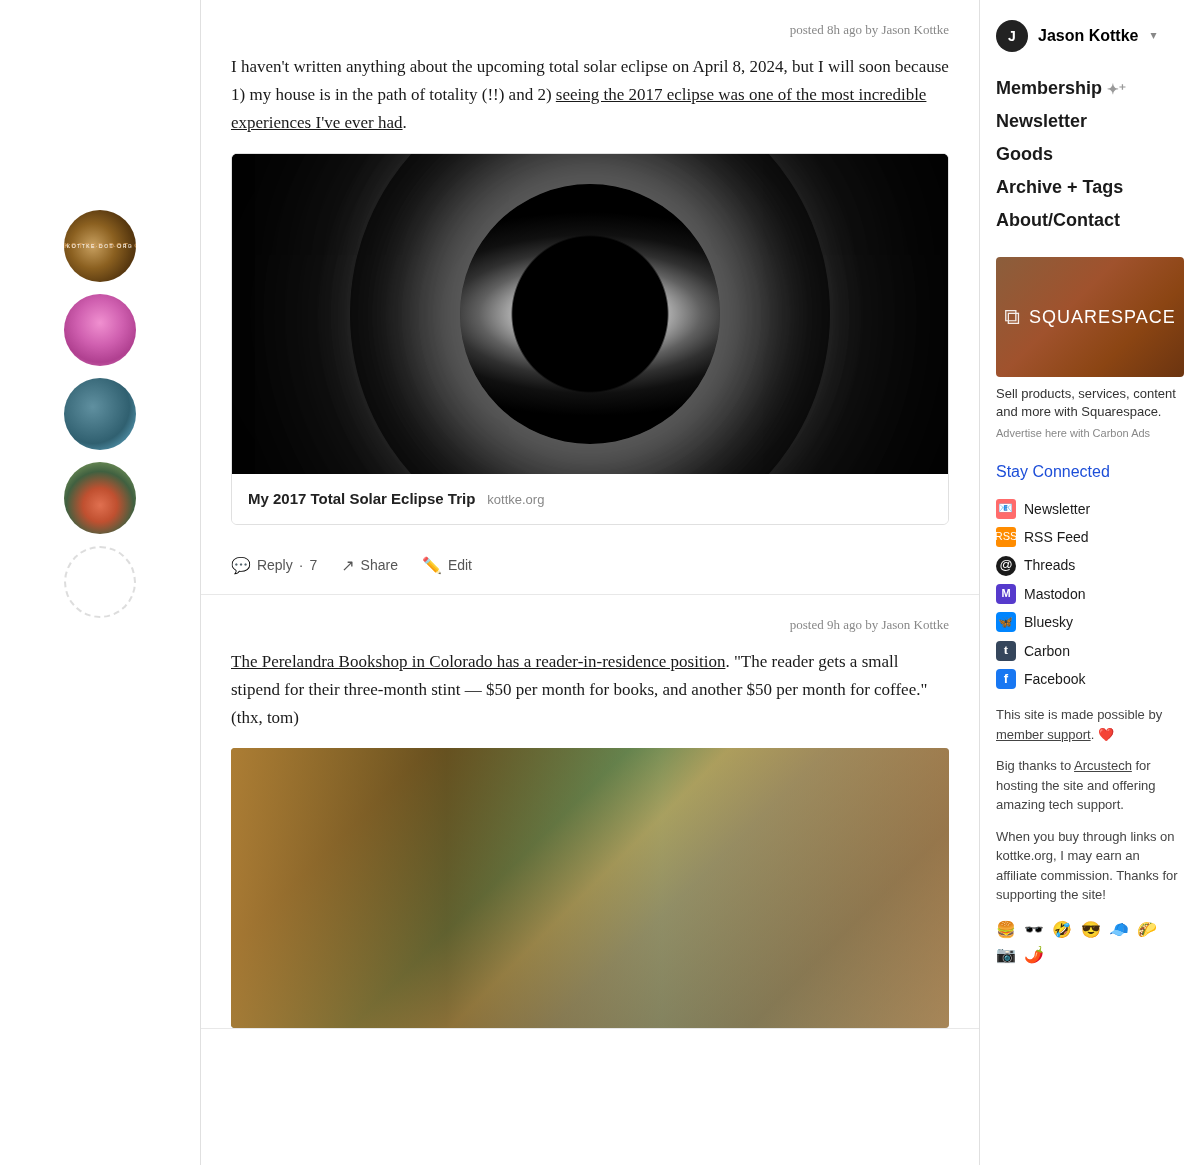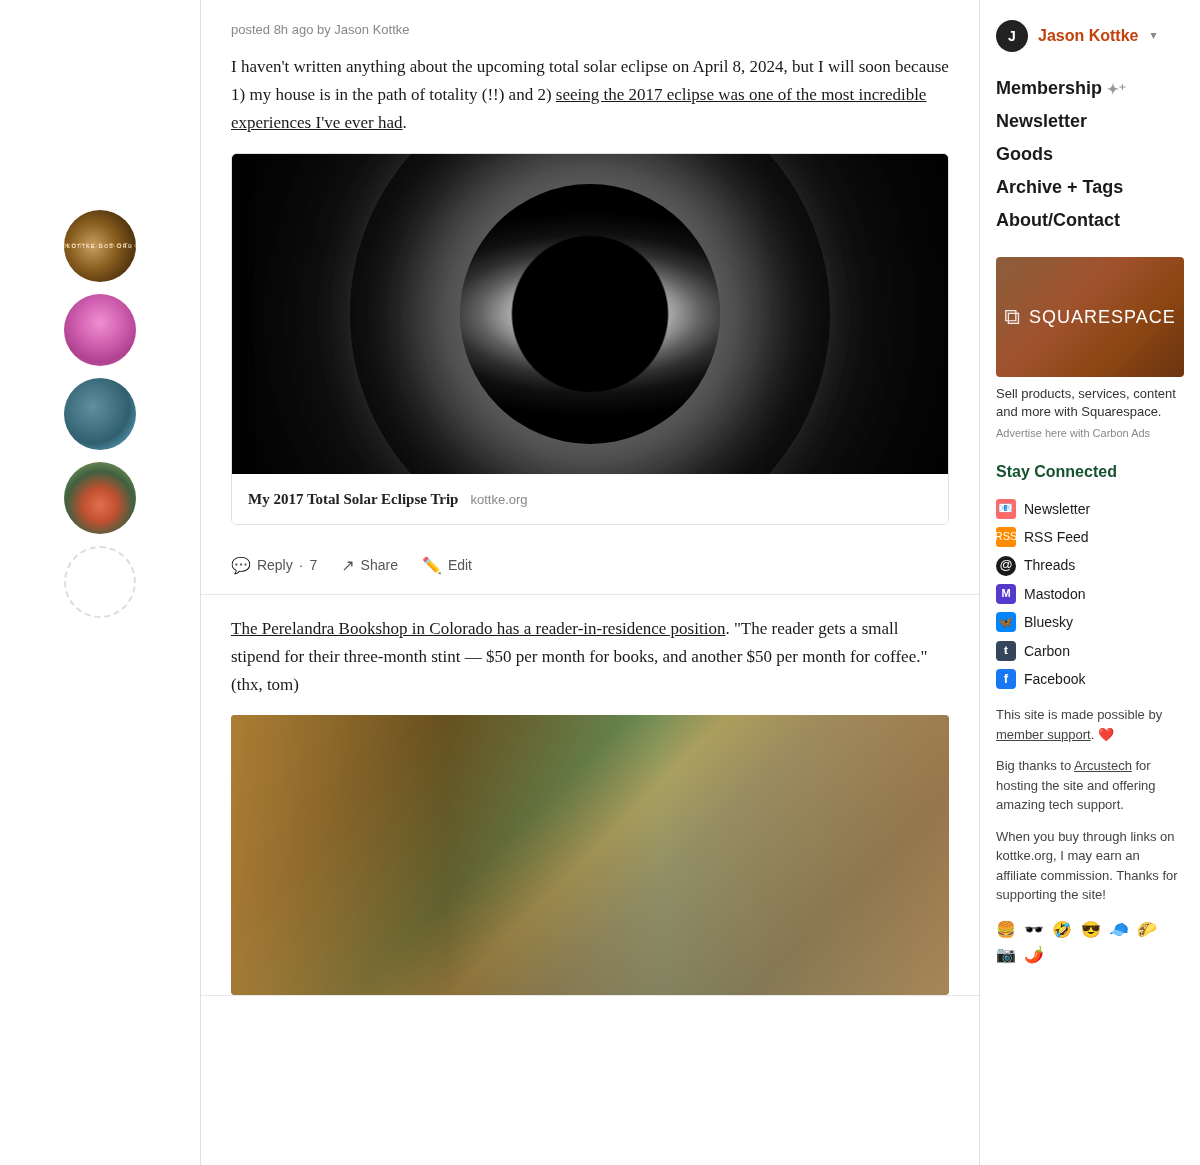--- a/index.html
+++ b/index.html
@@ -73,21 +73,22 @@
       padding: 0;
     }
     .post-container {
       padding: 20px 30px 0 30px;
       border-bottom: 1px solid #e8e8e8;
     }
     .post-meta {
       font-size: 13px;
       color: #888;
       margin-bottom: 12px;
-      font-family: Liberation Sans, sans-serif;
+      font-family: Liberation Serif, serif;
+      text-align: right;
     }
     .post-text {
       font-size: 17px;
       line-height: 1.65;
       color: #1a1a1a;
       margin-bottom: 16px;
     }
     .post-text a {
       color: #1a1a1a;
       text-decoration: underline;
@@ -205,21 +206,21 @@
       color: #fff;
       display: flex;
       align-items: center;
       justify-content: center;
       font-size: 14px;
       font-weight: bold;
     }
     .user-name {
       font-size: 16px;
       font-weight: bold;
-      color: #c2410c;
+      color: #000000;
     }
     .user-chevron {
       font-size: 12px;
       color: #888;
       margin-left: 2px;
     }
     .nav-menu {
       margin-bottom: 20px;
     }
     .nav-item {
@@ -274,22 +275,22 @@
     .ad-text a {
       color: #333;
     }
     .ad-small {
       font-size: 11px;
       color: #888;
     }
     .ad-small a { color: #888; }
     .section-title {
       font-size: 16px;
-      font-weight: bold;
-      color: #14532d;
+      font-weight: normal;
+      color: #1d4ed8;
       margin: 16px 0 10px 0;
     }
     .social-list {
       list-style: none;
     }
     .social-item {
       display: flex;
       align-items: center;
       gap: 8px;
       font-size: 14px;
@@ -367,21 +368,21 @@
       </div>
       <div class="link-preview">
         <div class="link-preview-image">
           <div class="eclipse-bg">
             <div class="eclipse-glow"></div>
             <div class="eclipse-corona"></div>
           </div>
         </div>
         <div class="link-preview-body">
           <div>
-            <span style="font-weight:bold; font-size:15px; font-family:Liberation Serif, serif;">My 2017 Total Solar Eclipse Trip</span>
+            <span style="font-weight:bold; font-size:15px; font-family:Liberation Sans, sans-serif;">My 2017 Total Solar Eclipse Trip</span>
             <span style="color:#888; font-size:13px; font-family:Arial,sans-serif; margin-left:8px;">kottke.org</span>
           </div>
         </div>
       </div>
       <div class="post-actions">
         <a class="post-action">
           <span class="action-icon">💬</span>
           <span>Reply</span>
           <span>·</span>
           <span>7</span>
@@ -391,20 +392,21 @@
           <span>Share</span>
         </a>
         <a class="post-action">
           <span class="action-icon">✏️</span>
           <span>Edit</span>
         </a>
       </div>
     </div>
 
     <div class="post-container">
+      <div class="post-meta">posted 9h ago by Jason Kottke</div>
       <div class="post-text">
         <a>The Perelandra Bookshop in Colorado has a reader-in-residence position</a>. "The reader gets a small stipend for their three-month stint — $50 per month for books, and another $50 per month for coffee." (thx, tom)
       </div>
       <div class="bookshop-image">
         <div class="bookshop-image-inner"></div>
       </div>
     </div>
   </div>
 
   <div class="right-sidebar">

